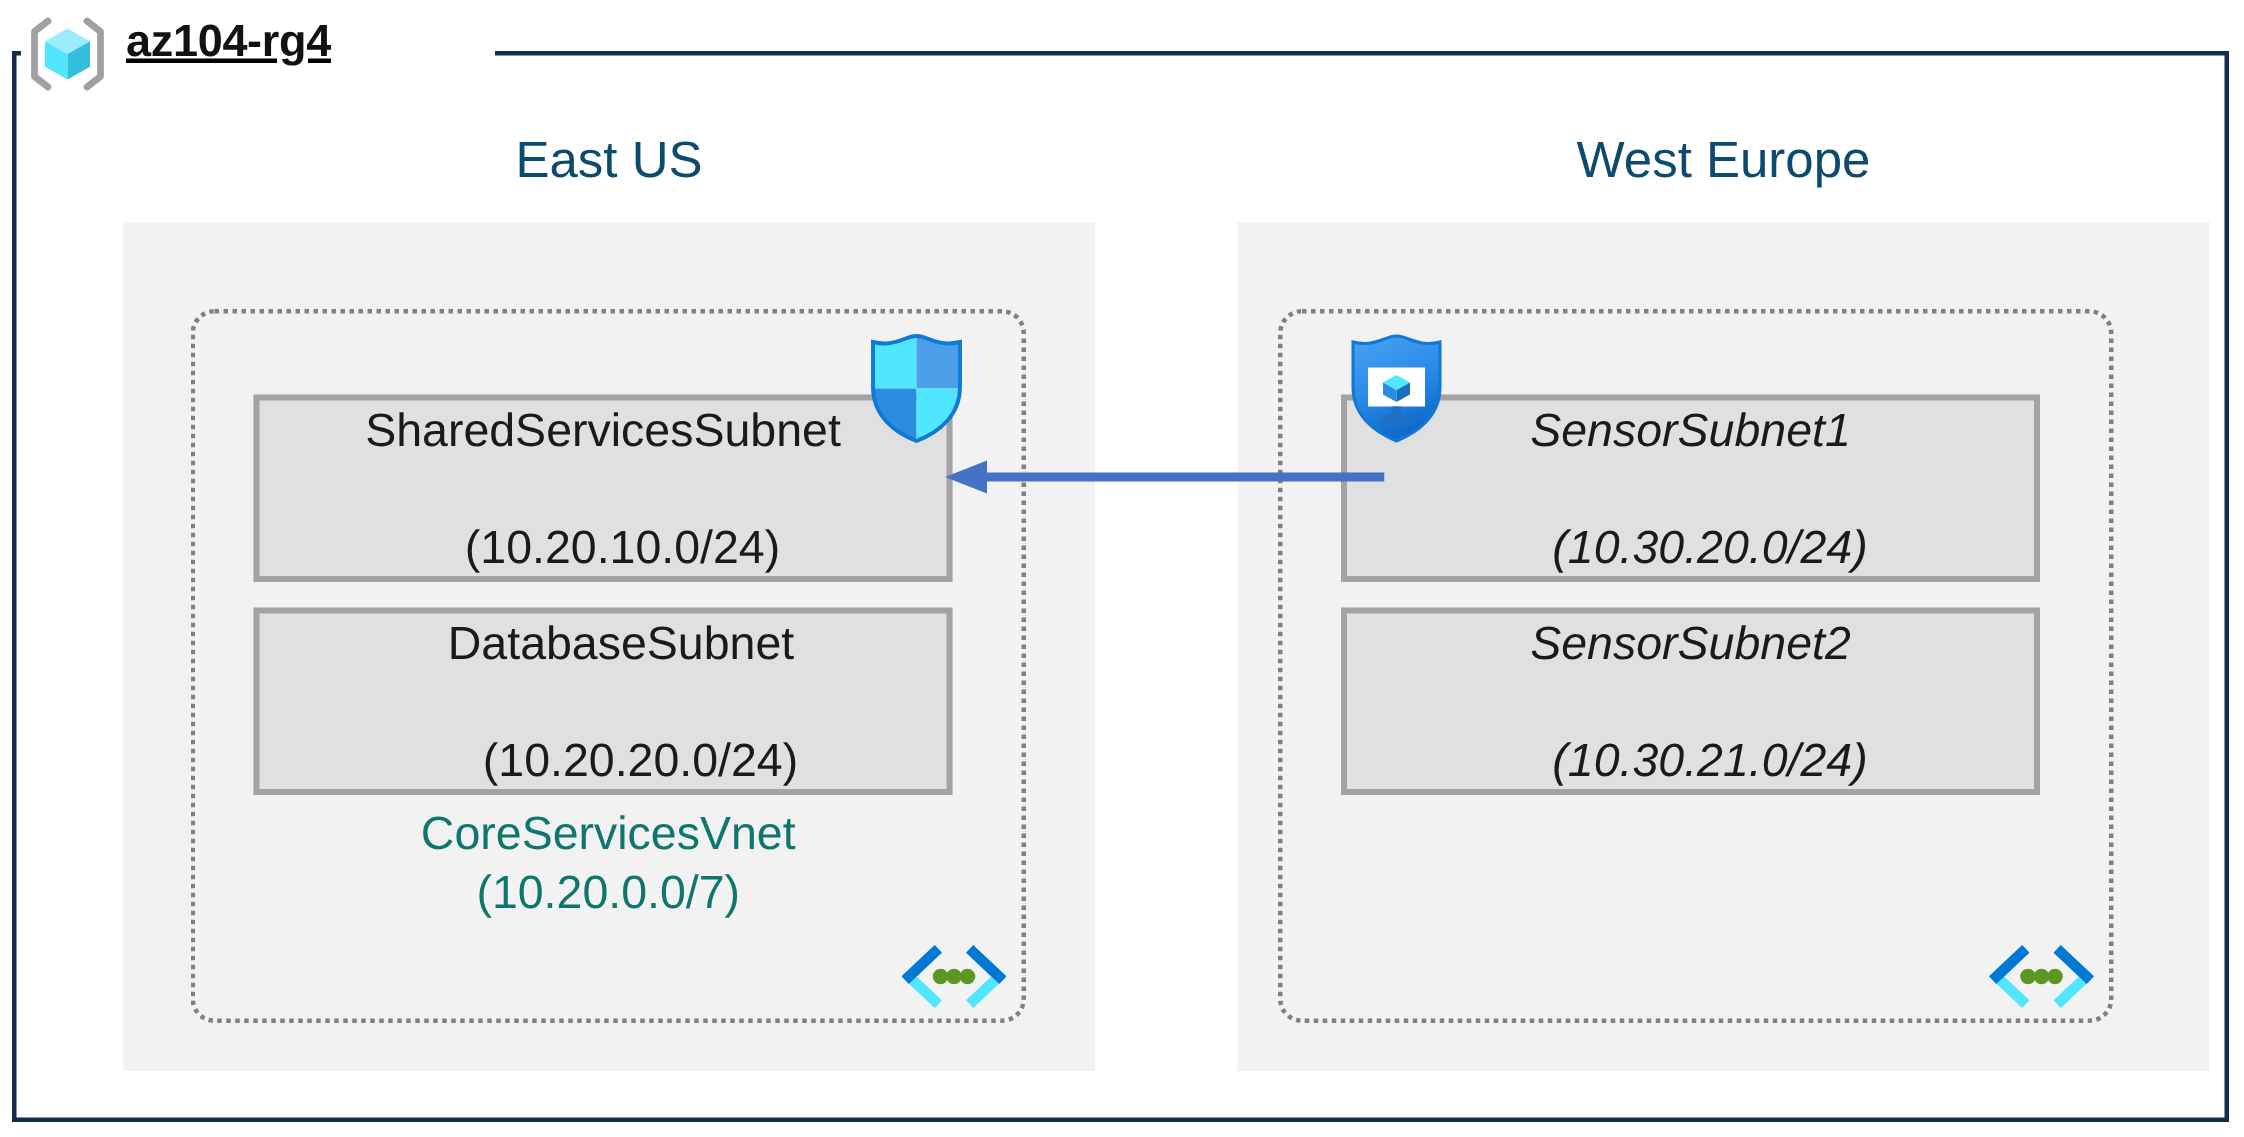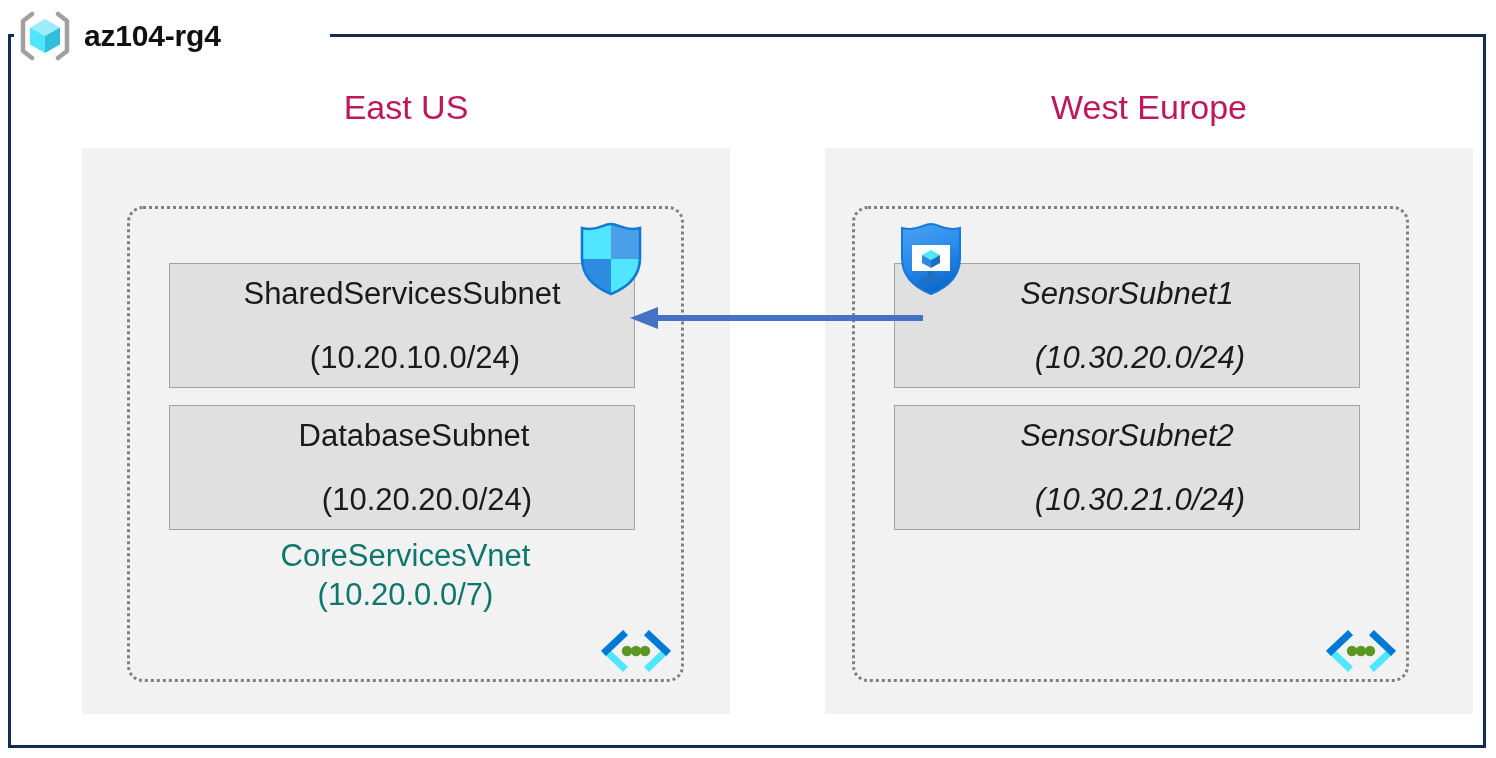--- a/index.html
+++ b/index.html
@@ -41,23 +41,24 @@
     background: #ffffff;
     z-index: 3;
   }
 
   .rg-header {
     position: absolute;
     left: 16px;
     top: 11px;
     height: 50px;
     display: flex;
-    align-items: center;
+    align-items: flex-start;
     gap: 10px;
     z-index: 4;
+    text-decoration: underline;
   }
   .rg-icon {
     width: 58px;
     height: 50px;
     position: relative;
     flex: 0 0 auto;
   }
   .rg-title-text {
     font-size: 30px;
     font-weight: bold;
@@ -69,21 +70,21 @@
   
   .region {
     position: absolute;
   }
   .region-label {
     position: absolute;
     top: 0;
     width: 100%;
     text-align: center;
     font-size: 34px;
-    color: #be185d;
+    color: #0c4a6e;
     font-weight: normal;
     white-space: nowrap;
   }
   .region-box {
     position: absolute;
     top: 60px;
     left: 0;
     width: 100%;
     height: 566px;
     background: #f2f2f2;
@@ -122,26 +123,26 @@
     height: 48px;
   }
 
   
   .subnet {
     position: absolute;
     left: 39px;
     width: 466px;
     height: 125px;
     background: #e0e0e0;
-    border: 1px solid #a3a3a3;
+    border: 4px solid #a3a3a3;
     box-sizing: border-box;
     display: flex;
     flex-direction: column;
     align-items: center;
-    justify-content: center;
+    justify-content: space-between;
     color: #1a1a1a;
     font-size: 31px;
     line-height: 1.26;
     gap: 24px;
   }
   .subnet .cidr { display: block; margin-left: 26px; }
 
   
   .peer-arrow {
     position: absolute;

